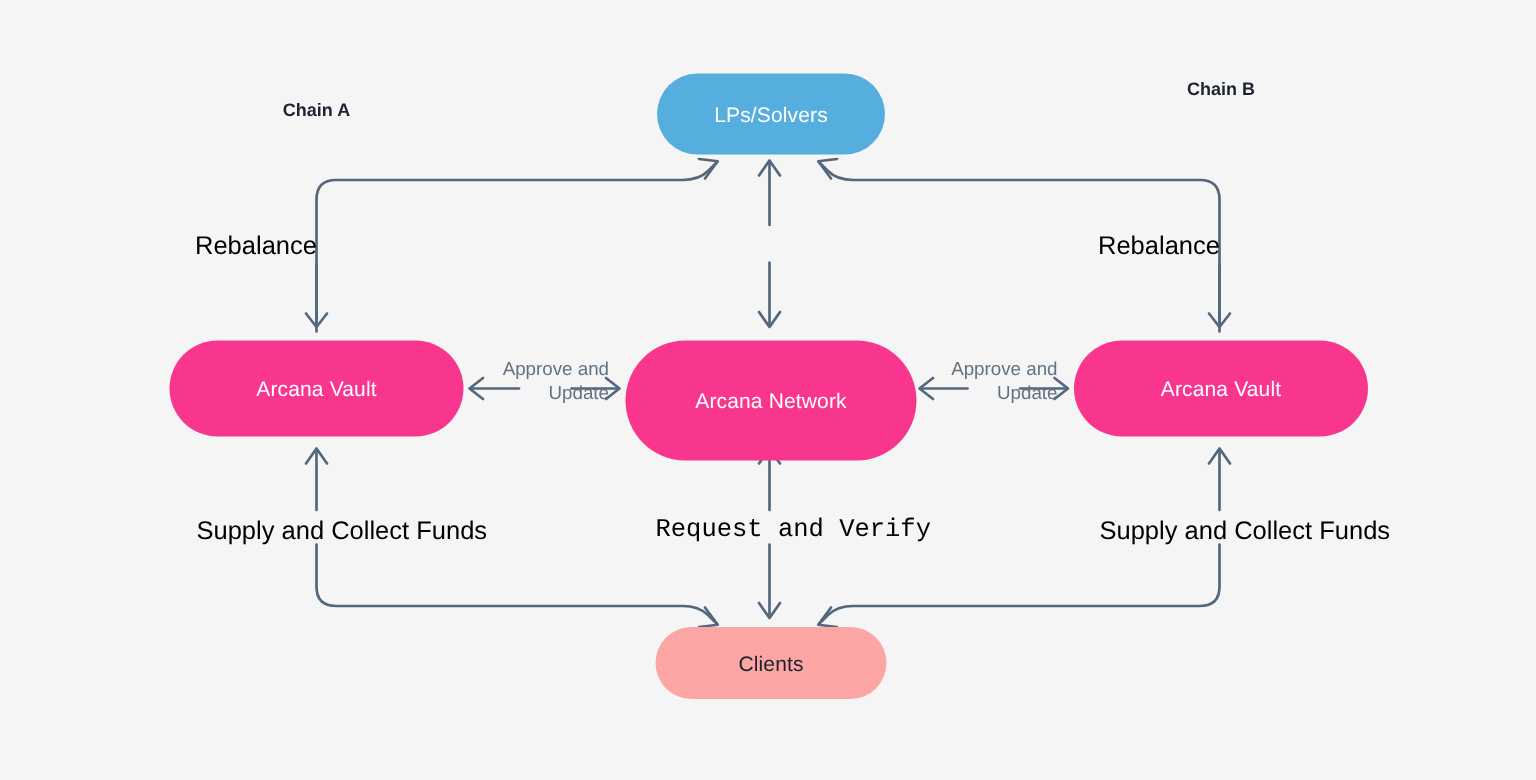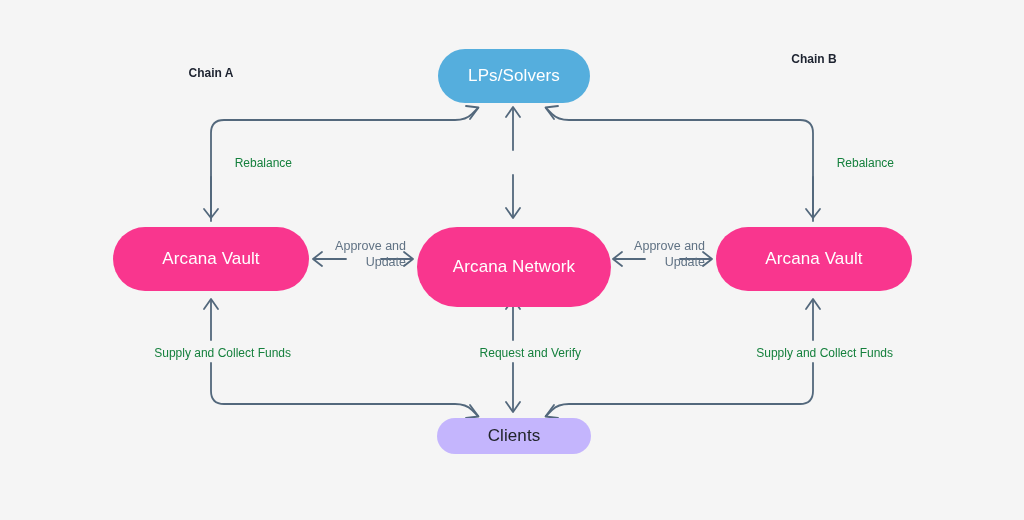--- a/index.html
+++ b/index.html
@@ -24,67 +24,67 @@
     top: 0;
     width: 1024px;
     height: 520px;
   }
   .node {
     position: absolute;
     display: flex;
     align-items: center;
     justify-content: center;
     border-radius: 999px;
-    font-size: 17px;
+    font-size: 14px;
     letter-spacing: .1px;
     white-space: nowrap;
   }
   .node-lps {
     left: 438px; top: 49px; width: 152px; height: 54px;
     background: #55aedd; color: #ffffff;
   }
   .node-vault-a {
     left: 113px; top: 227px; width: 196px; height: 64px;
     background: #f9368e; color: #ffffff;
   }
   .node-network {
     left: 417px; top: 227px; width: 194px; height: 80px;
     background: #f9368e; color: #ffffff;
   }
   .node-vault-b {
     left: 716px; top: 227px; width: 196px; height: 64px;
     background: #f9368e; color: #ffffff;
   }
   .node-clients {
-    left: 437px; top: 418px; width: 154px; height: 36px;
-    background: #c4b5fd; color: #21242b;
+    left: 437px; top: 418px; width: 154px; height: 48px;
+    background: #fca5a5; color: #21242b;
   }
   .chain-title {
     position: absolute;
     font-size: 12px;
     font-weight: bold;
     color: #1d2330;
     text-align: center;
     white-space: nowrap;
   }
   .chain-a { left: 141px; top: 66px; width: 140px; }
   .chain-b { left: 744px; top: 52px; width: 140px; }
   .edge-label {
     position: absolute;
-    font-size: 12px;
-    color: #15803d;
-    text-align: right;
+    font-size: 17px;
+    color: #000000;
+    text-align: left;
     white-space: nowrap;
     line-height: 15px;
   }
   .lbl-rebal-a { left: 130px; top: 156px; width: 162px; }
   .lbl-netting { left: 398px; top: 156px; width: 231px; }
   .lbl-rebal-b { left: 732px; top: 156px; width: 162px; }
   .lbl-supply-a { left: 131px; top: 346px; width: 160px; }
-  .lbl-request { left: 427px; top: 346px; width: 154px; }
+  .lbl-request { left: 437px; top: 346px; width: 154px; font-family: Liberation Mono, monospace; }
   .lbl-supply-b { left: 733px; top: 346px; width: 160px; }
   .lbl-approve {
     position: absolute;
     font-size: 12.5px;
     color: #607284;
     text-align: right;
     white-space: nowrap;
     line-height: 16px;
   }
   .lbl-approve-l { left: 320px; top: 238px; width: 86px; }

